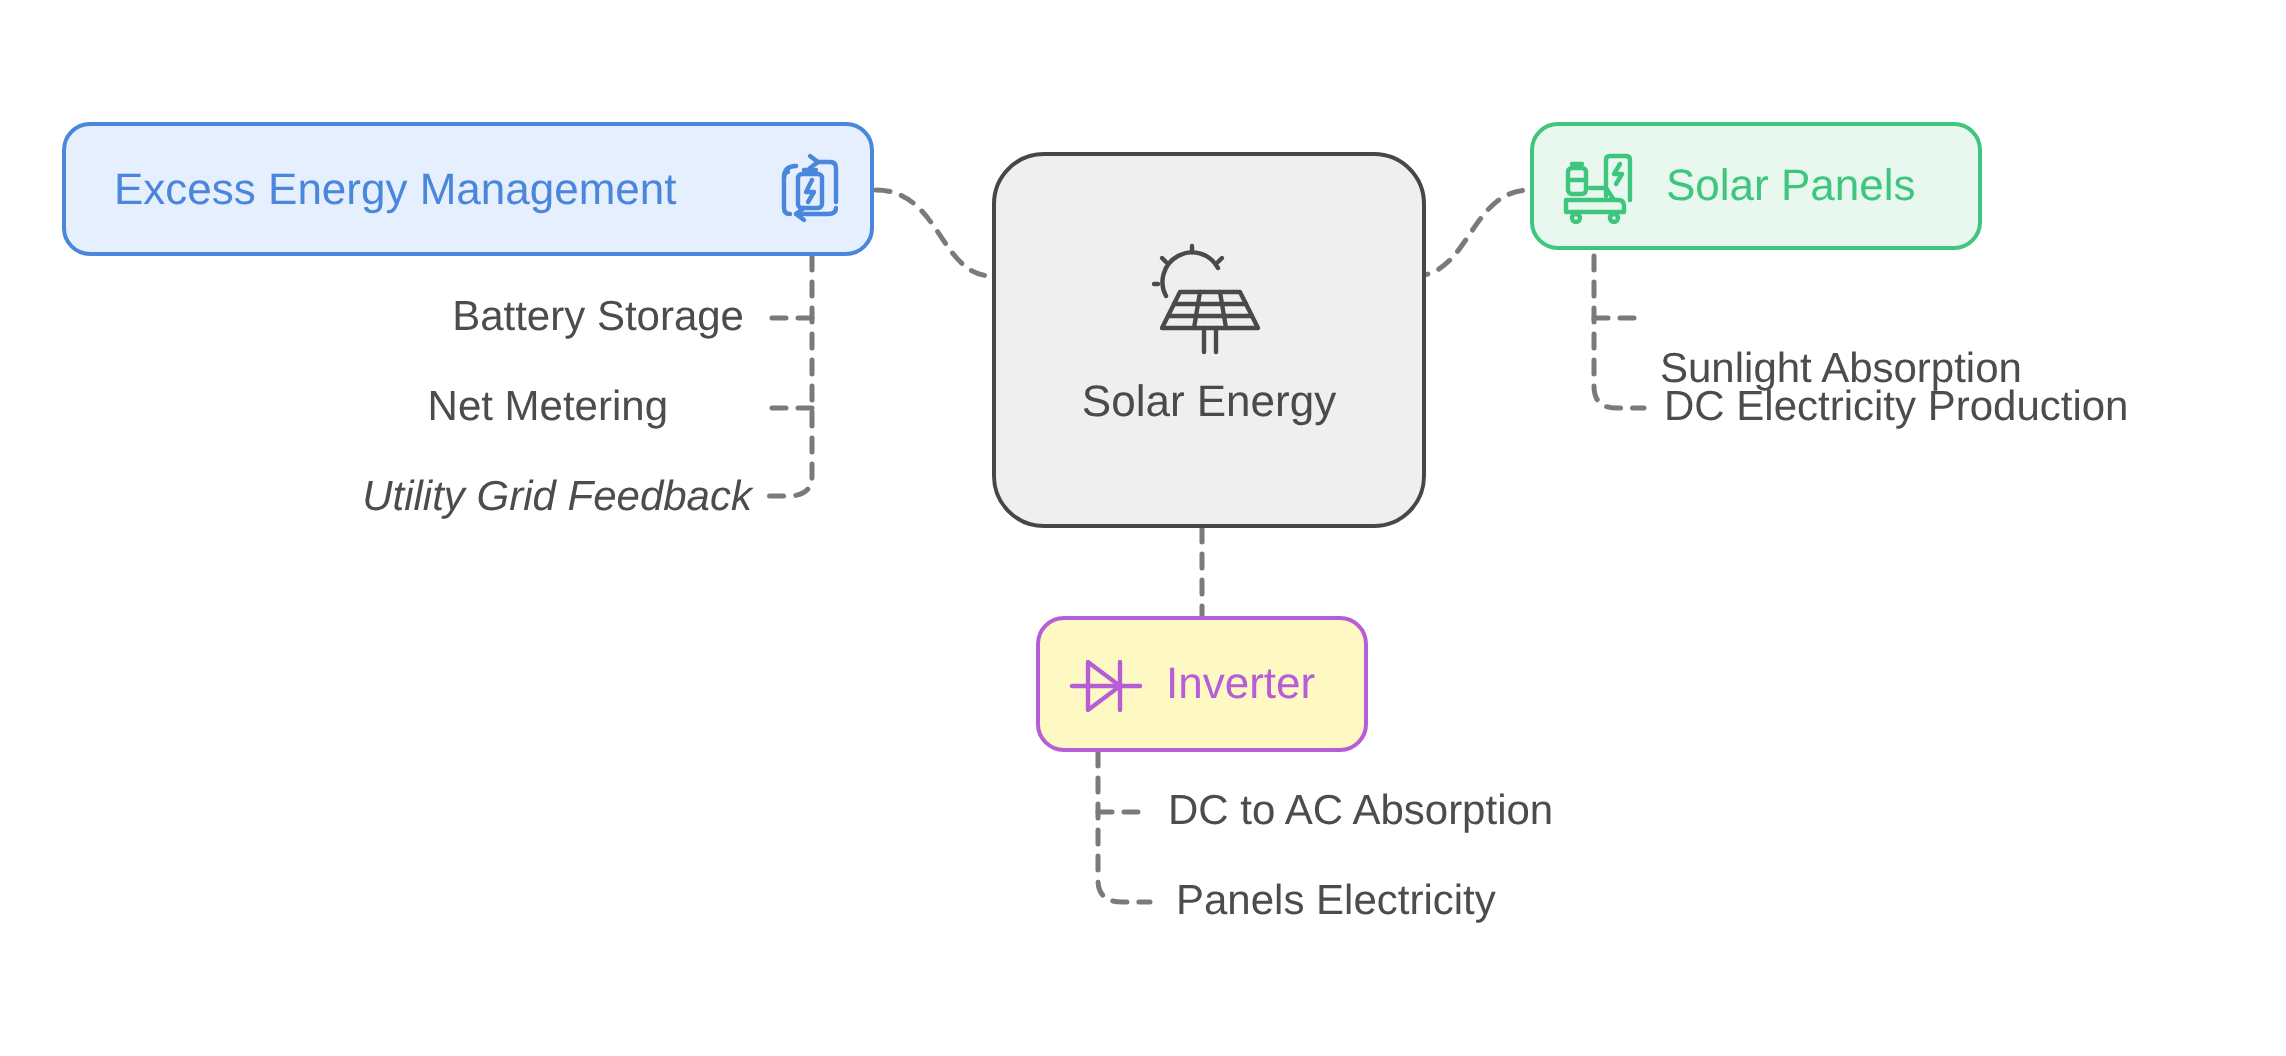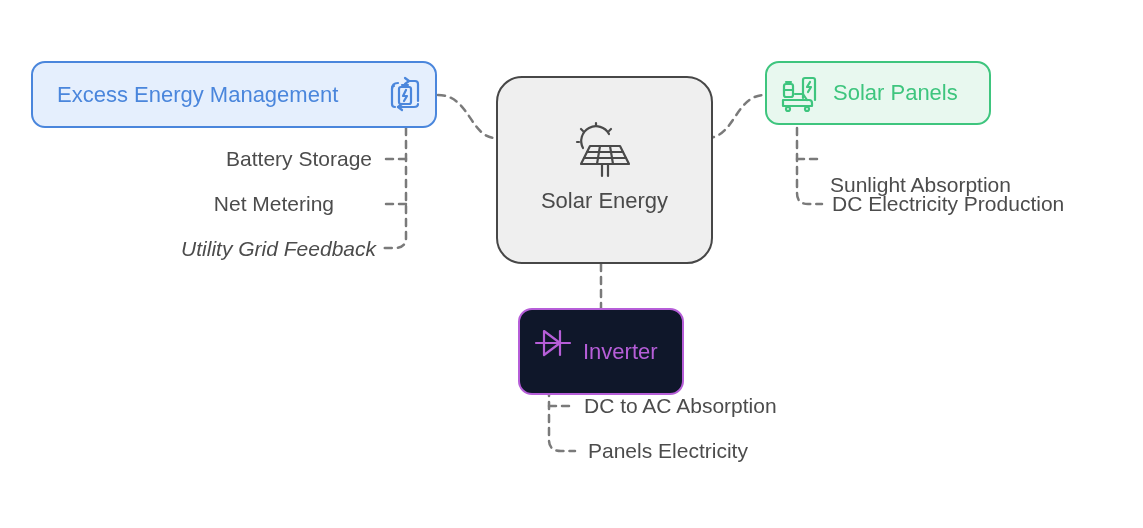--- a/index.html
+++ b/index.html
@@ -10,21 +10,21 @@
     .central { left: 496px; top: 76px; width: 217px; height: 188px; border-radius: 26px;
                background: #efefef; border: 2.5px solid #474747; flex-direction: column; justify-content: center; }
     .central .title { color: #4a4a4a; font-size: 22px; text-align: center; line-height: 29px; margin-top: 4px; }
     .central .icon { width: 64px; height: 62px; margin-top: -6px; }
     .excess { left: 31px; top: 61px; width: 406px; height: 67px; background: #e5effd; border-color: #4a86dc; }
     .excess .label { color: #4a86dc; font-size: 22px; position: absolute; left: 24px; }
     .excess .icon { position: absolute; left: 355px; top: 13px; width: 34px; height: 38px; }
     .panels { left: 765px; top: 61px; width: 226px; height: 64px; background: #e8f8ef; border-color: #3ec57e; }
     .panels .label { color: #3ec57e; font-size: 22px; position: absolute; left: 66px; }
     .panels .icon { position: absolute; left: 14px; top: 13px; width: 38px; height: 38px; }
-    .inverter { left: 518px; top: 308px; width: 166px; height: 87px; background: #0f172a; border-color: #b65ed8; text-decoration: underline; }
+    .inverter { left: 518px; top: 308px; width: 166px; height: 68px; background: #fef9c3; border-color: #b65ed8; text-decoration: underline; }
     .inverter .label { color: #b65ed8; font-size: 22px; position: absolute; left: 63px; }
     .inverter .icon { position: absolute; left: 14px; top: 17px; width: 38px; height: 32px; }
     .leaf { position: absolute; color: #4c4c4c; font-size: 21px; white-space: nowrap; line-height: 26px; }
     .leaf.right-align { text-align: right; }
   </style>
 </head>
 <body>
 
 <svg class="connectors" viewBox="0 0 1143 528">
   <g fill="none" stroke="#7a7a7a" stroke-width="2.5" stroke-dasharray="7 6" stroke-linecap="round">

